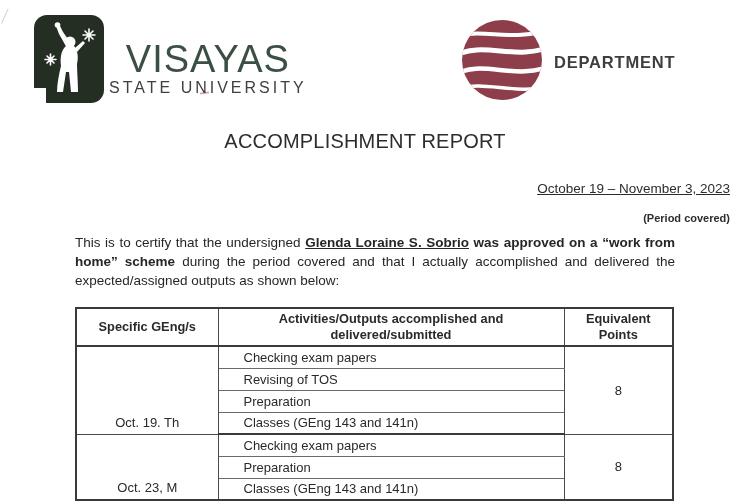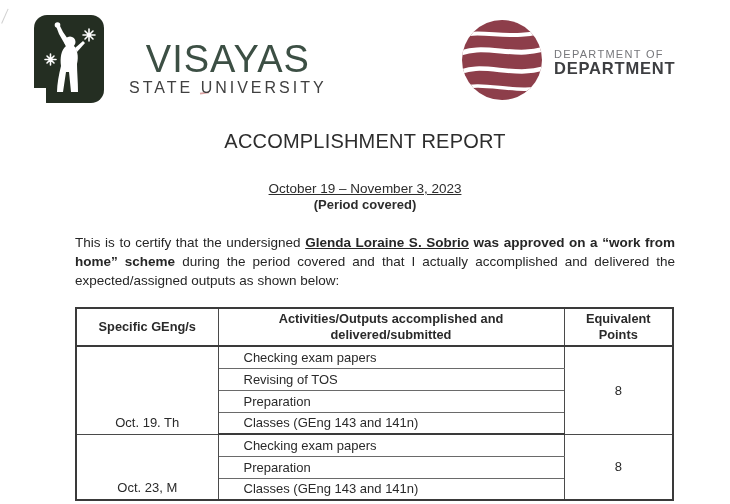--- a/index.html
+++ b/index.html
@@ -8,44 +8,44 @@
     position: relative;
     background: #ffffff;
     font-family: "Liberation Sans", sans-serif;
     color: #262626;
     overflow: hidden;
   }
 
   
   .vsu-logo { position: absolute; left: 33px; top: 14px; display: flex; align-items: center; }
   .vsu-emblem { width: 72px; height: 90px; flex: 0 0 auto; }
-  .vsu-text { margin-left: 24px; margin-top: 14px; text-align: center; }
+  .vsu-text { margin-left: 4px; margin-top: 14px; text-align: center; }
   .vsu-name {
     font-size: 38px; line-height: 38px; font-weight: 400;
     color: #3c4f44; letter-spacing: 1px;
   }
   .vsu-sub {
     font-size: 16px; letter-spacing: 3px; color: #404040; margin-top: 1px;
   }
 
   .ge-logo { position: absolute; left: 460px; top: 18px; display: flex; align-items: center; }
   .ge-mark { width: 84px; height: 84px; flex: 0 0 auto; }
   .ge-text { margin-left: 10px; }
   .ge-over { font-size: 11px; letter-spacing: 1.3px; color: #75767a; }
   .ge-line { font-size: 16.5px; font-weight: bold; letter-spacing: 0.8px; color: #3d3e41; line-height: 17px; }
 
   
   .report-title {
     position: absolute; top: 130px; left: 0; width: 730px;
     text-align: center; font-size: 20px; font-weight: normal; color: #2d2d2d;
     letter-spacing: 0.2px;
   }
-  .period-block { position: absolute; top: 181px; left: 0; width: 730px; text-align: center; }
+  .period-block { position: absolute; top: 181px; left: 0; width: 730px; text-align: right; }
   .period-range { font-size: 13.5px; text-decoration: underline; color: #2d2d2d; }
-  .period-caption { font-size: 13px; font-weight: bold; color: #2d2d2d; margin-top: 1px; }
+  .period-caption { font-size: 11px; font-weight: bold; color: #2d2d2d; margin-top: 16px; }
 
   
   .certify {
     position: absolute; top: 233px; left: 75px; width: 600px;
     font-size: 13.5px; line-height: 19px; text-align: justify; color: #262626;
   }
   .certify .emp-name { font-weight: bold; text-decoration: underline; }
   .certify .bold-phrase { font-weight: bold; }
 
   
@@ -123,21 +123,20 @@
       <circle cx="42" cy="42" r="40" fill="#8d3e4a"></circle>
       <g clip-path="url(#geclip)" fill="none" stroke="#ffffff">
         <path d="M-6,20 C 20,8 52,26 92,10" stroke-width="4"></path>
         <path d="M-6,38 C 24,22 56,44 92,28" stroke-width="5"></path>
         <path d="M-6,57 C 22,40 56,64 92,47" stroke-width="4.5"></path>
         <path d="M-4,72 C 24,60 58,80 92,66" stroke-width="3.5"></path>
       </g>
     </svg>
   </span>
   <span class="ge-text">
-    <div class="ge-over">DEPARTMENT OF</div>
     <div class="ge-line">DEPARTMENT</div>
   </span>
 </div>
 
 <div class="report-title">ACCOMPLISHMENT REPORT</div>
 
 <div class="period-block">
   <div class="period-range">October 19 – November 3, 2023</div>
   <div class="period-caption">(Period covered)</div>
 </div>

